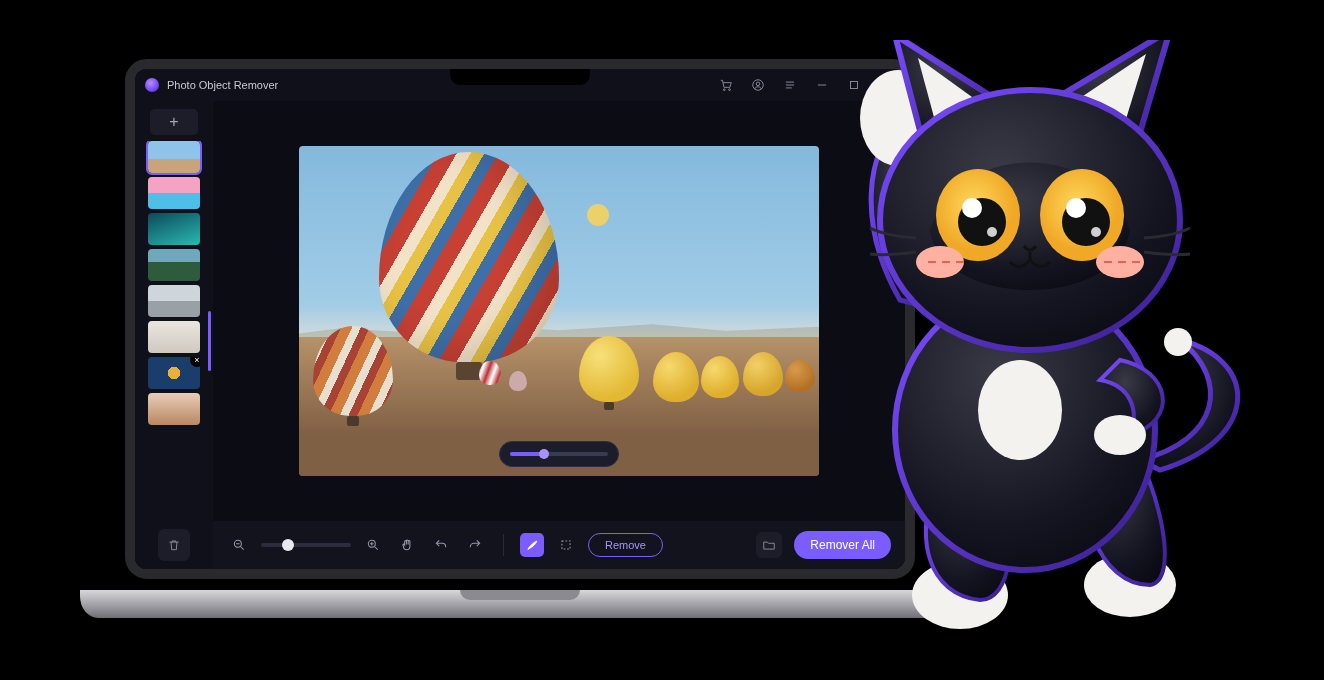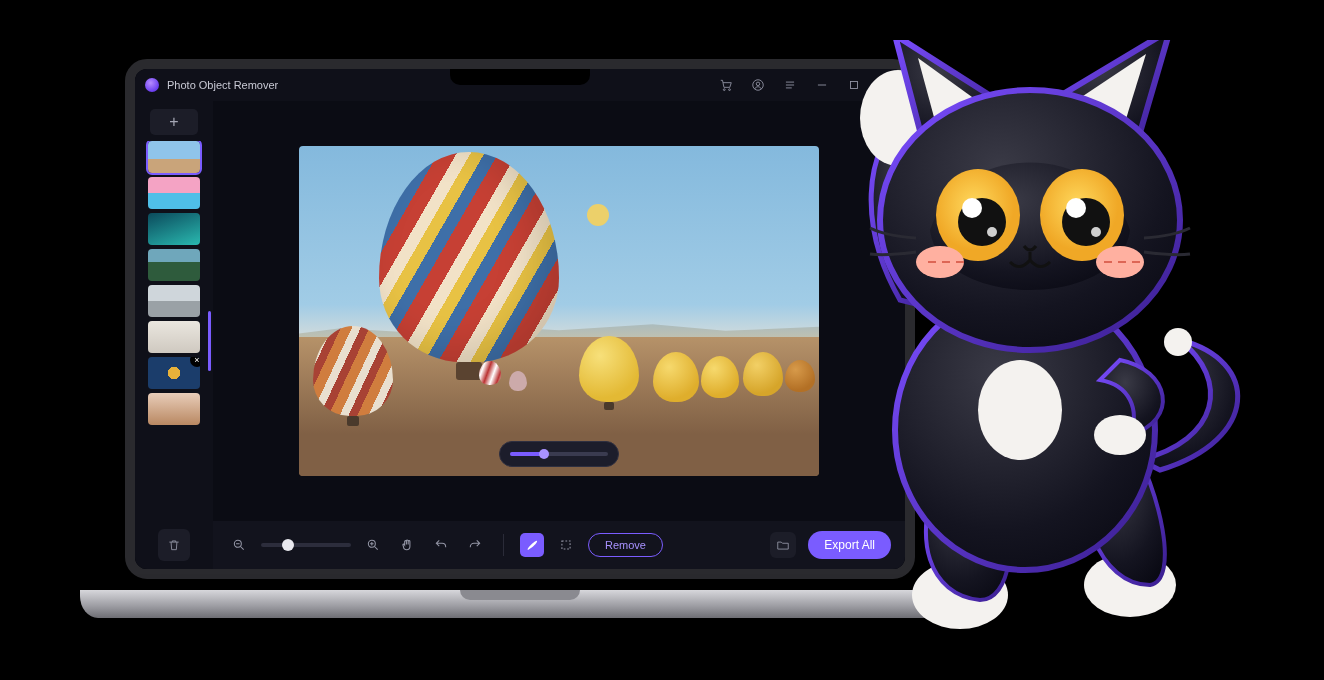--- a/index.html
+++ b/index.html
@@ -455,21 +455,21 @@
             </div>
 
             <div class="spacer"></div>
 
             <div class="folder-icon">
               <svg viewBox="0 0 24 24">
                   <path d="M3 7h6l2 2h10v10H3z"></path>
                 </svg>
             </div>
             <div class="export-btn">
-              <span>Export All</span>
+              <span>Remover All</span>
             </div>
           </div>
         </div>
 
       </div>
     </div>
   </div>
   <div class="laptop-base">
     <div class="laptop-notch-cut"></div>
   </div>

